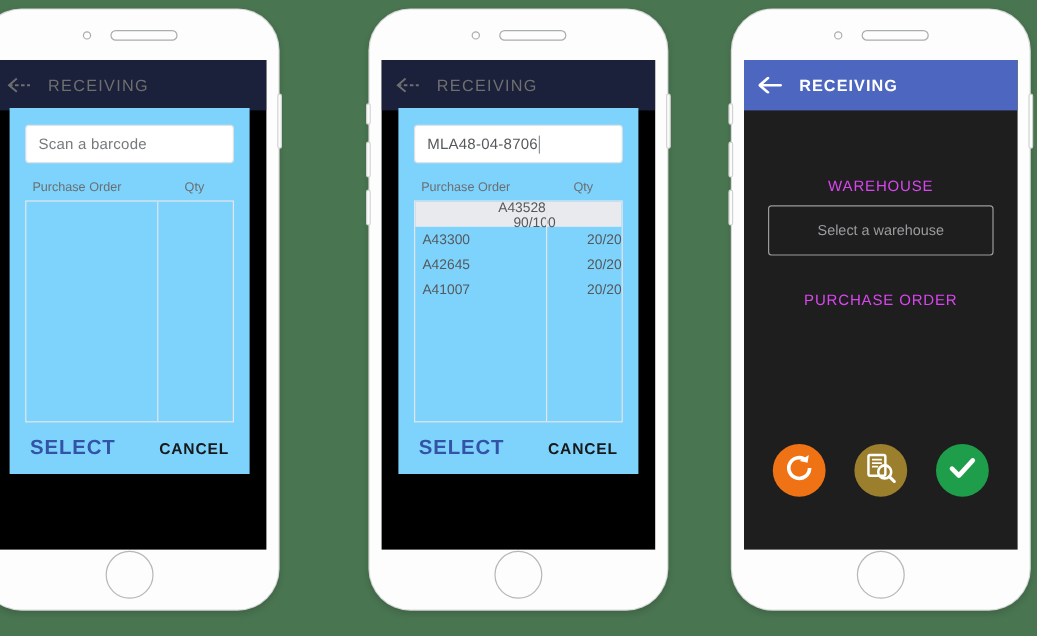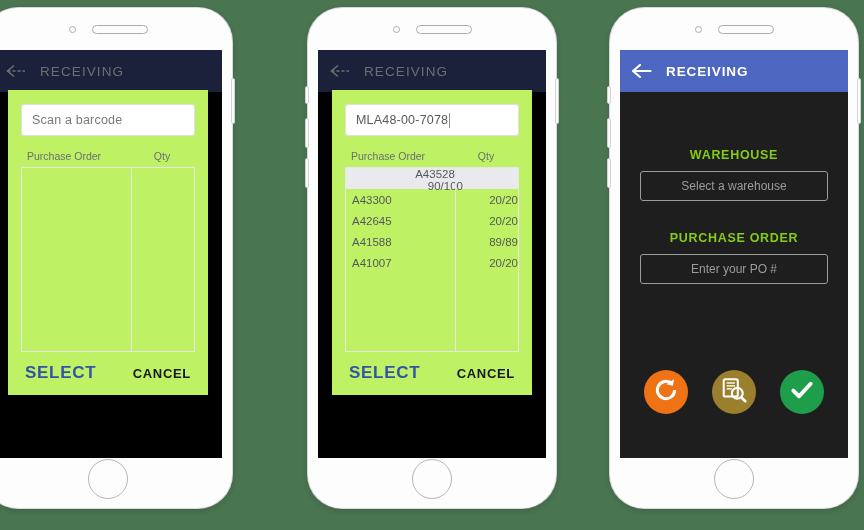--- a/index.html
+++ b/index.html
@@ -128,21 +128,21 @@
     position: relative;
     overflow: hidden;
   }
   .bg-circle svg { position: absolute; inset: 0; margin: auto; opacity: .5; }
 
   
   .modal {
     position: absolute;
     left: 14px; top: 40px;
     width: 200px;
-    background: #bef264;
+    background: #7dd3fc;
     padding: 14px 13px 10px;
   }
 
   .scan-input {
     width: 100%;
     height: 32px;
     border: 1px solid #dfe1e3;
     border-radius: 3px;
     padding: 0 10px;
     display: flex;
@@ -224,27 +224,27 @@
     margin-left: 28px;
   }
 
   
   .form {
     padding: 56px 20px 0;
     text-align: center;
   }
   .field-label {
     font-size: 12.5px;
-    font-weight: 700;
+    font-weight: 400;
     letter-spacing: .7px;
-    color: #84cc16;
+    color: #d946ef;
     margin-bottom: 9px;
   }
   .field-box {
-    height: 30px;
+    height: 42px;
     border: 1px solid #9b9b9b;
     border-radius: 3px;
     display: flex;
     align-items: center;
     justify-content: center;
     font-size: 12px;
     color: #9a9c9e;
     background: transparent;
     margin-bottom: 30px;
   }
@@ -372,21 +372,21 @@
         </div>
         <div class="bg-circle" style="background:#1e9e4a">
           <svg width="22" height="22" viewBox="0 0 24 24">
               <path d="M4.5 12.5 L9.5 17.5 L19.5 6.5" fill="none" stroke="#fff" stroke-width="3.4" stroke-linecap="round" stroke-linejoin="round"></path>
             </svg>
         </div>
       </div>
 
       <div class="modal">
         <div class="scan-input">
-          <span>MLA48-00-7078</span>
+          <span>MLA48-04-8706</span>
             <span class="caret"></span>
         </div>
 
         <div class="tbl-head">
           <span class="c-po">Purchase Order</span>
           <span class="c-qty">Qty</span>
         </div>
 
         <div class="tbl-body">
           <div class="divider"></div>
@@ -396,24 +396,20 @@
           </div>
           <div class="row">
             <span class="c-po">A43300</span>
             <span class="c-qty">20/20</span>
           </div>
           <div class="row">
             <span class="c-po">A42645</span>
             <span class="c-qty">20/20</span>
           </div>
           <div class="row">
-            <span class="c-po">A41588</span>
-            <span class="c-qty">89/89</span>
-          </div>
-          <div class="row">
             <span class="c-po">A41007</span>
             <span class="c-qty">20/20</span>
           </div>
         </div>
 
         <div class="modal-actions">
           <button class="btn-select">SELECT</button>
           <button class="btn-cancel">CANCEL</button>
         </div>
       </div>
@@ -441,21 +437,20 @@
             <line x1="1.6" y1="7" x2="18.5" y2="7" stroke="#ffffff" stroke-width="2.2" stroke-linecap="round"></line>
           </svg>
         </span>
         <span class="appbar-title">RECEIVING</span>
       </div>
 
       <div class="form">
         <div class="field-label">WAREHOUSE</div>
         <div class="field-box">Select a warehouse</div>
         <div class="field-label">PURCHASE ORDER</div>
-        <div class="field-box">Enter your PO #</div>
       </div>
 
       <div class="action-row">
         <div class="action-circle" style="background:#ef7215">
           <span>
             <svg width="26" height="26" viewBox="0 0 24 24">
                 <path d="M20 12a8 8 0 1 1-2.4-5.7" fill="none" stroke="#fff" stroke-width="2.8"></path>
                 <path d="M19.4 2 L18.4 8 L12.4 6.6 Z" fill="#fff"></path>
               </svg>
           </span>

